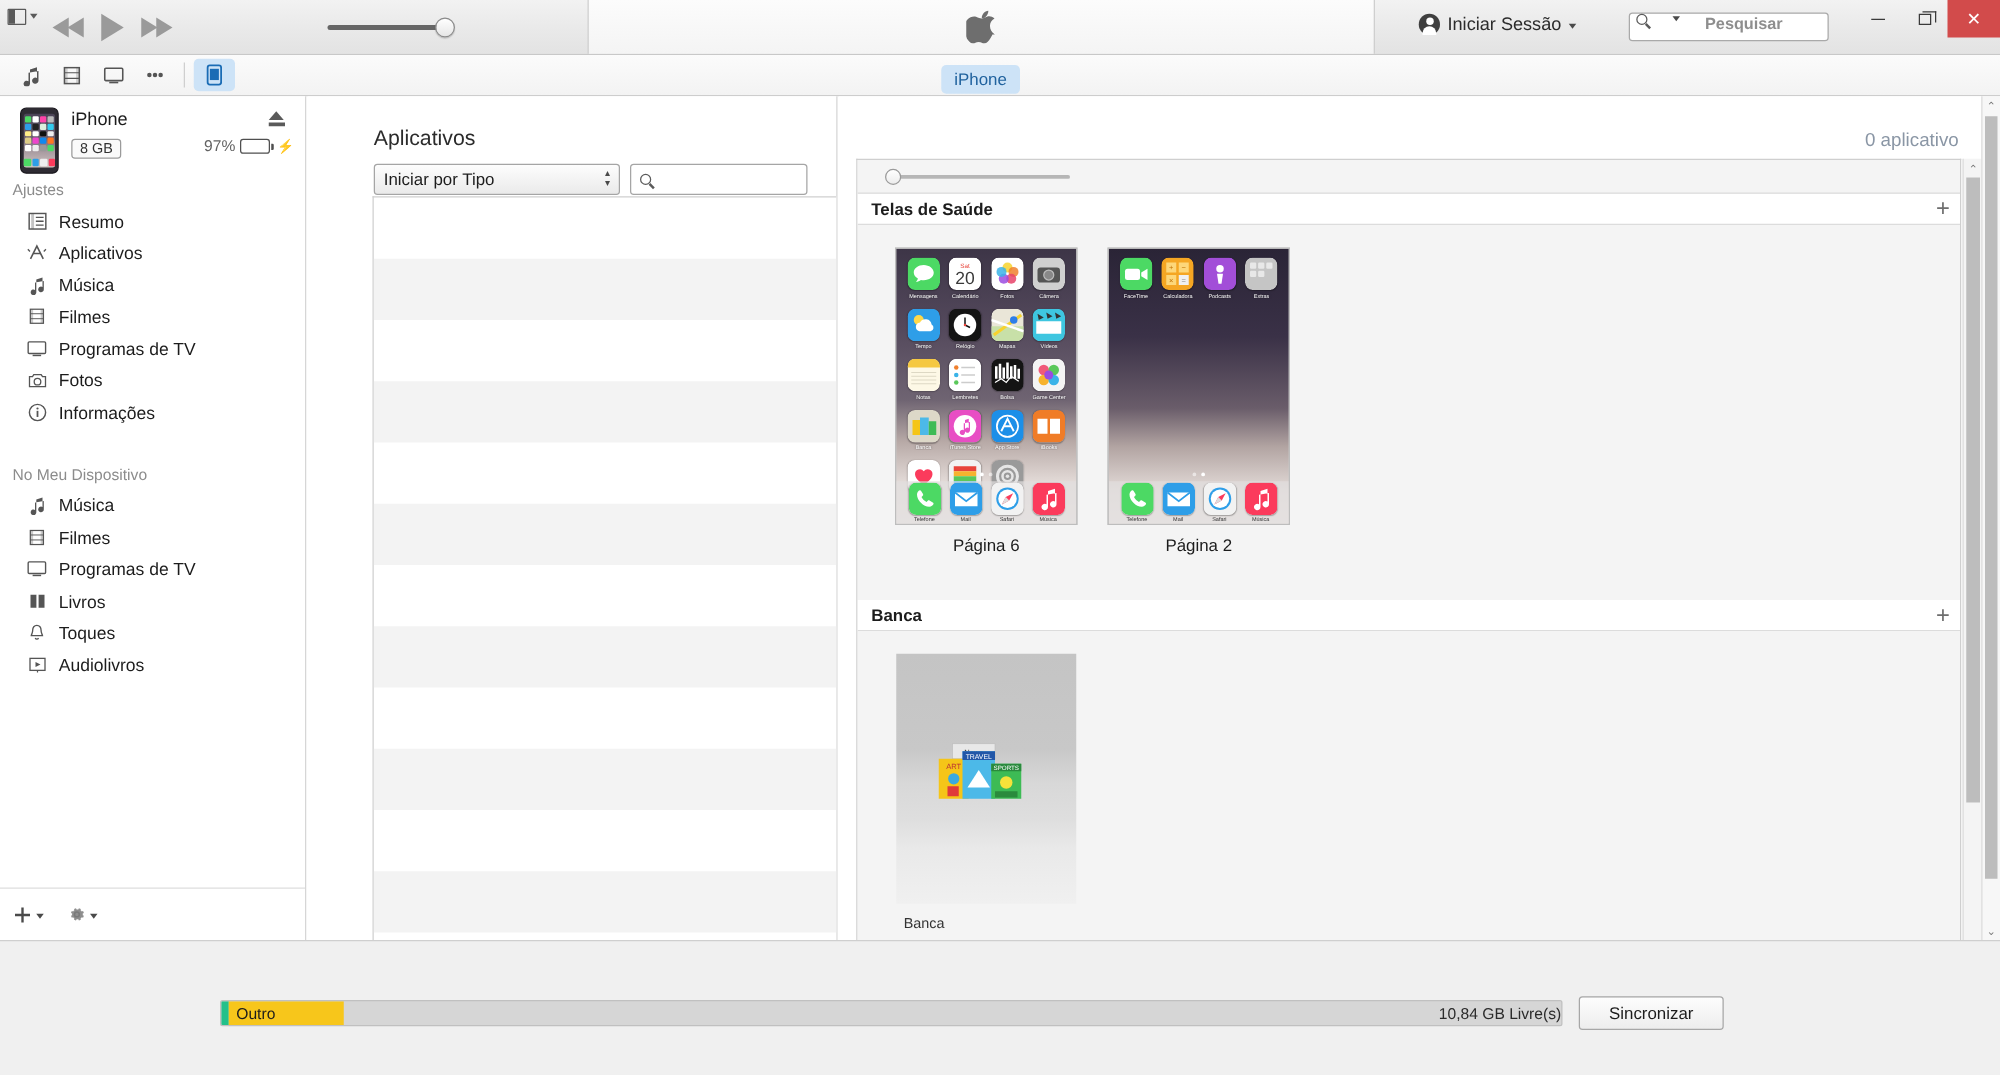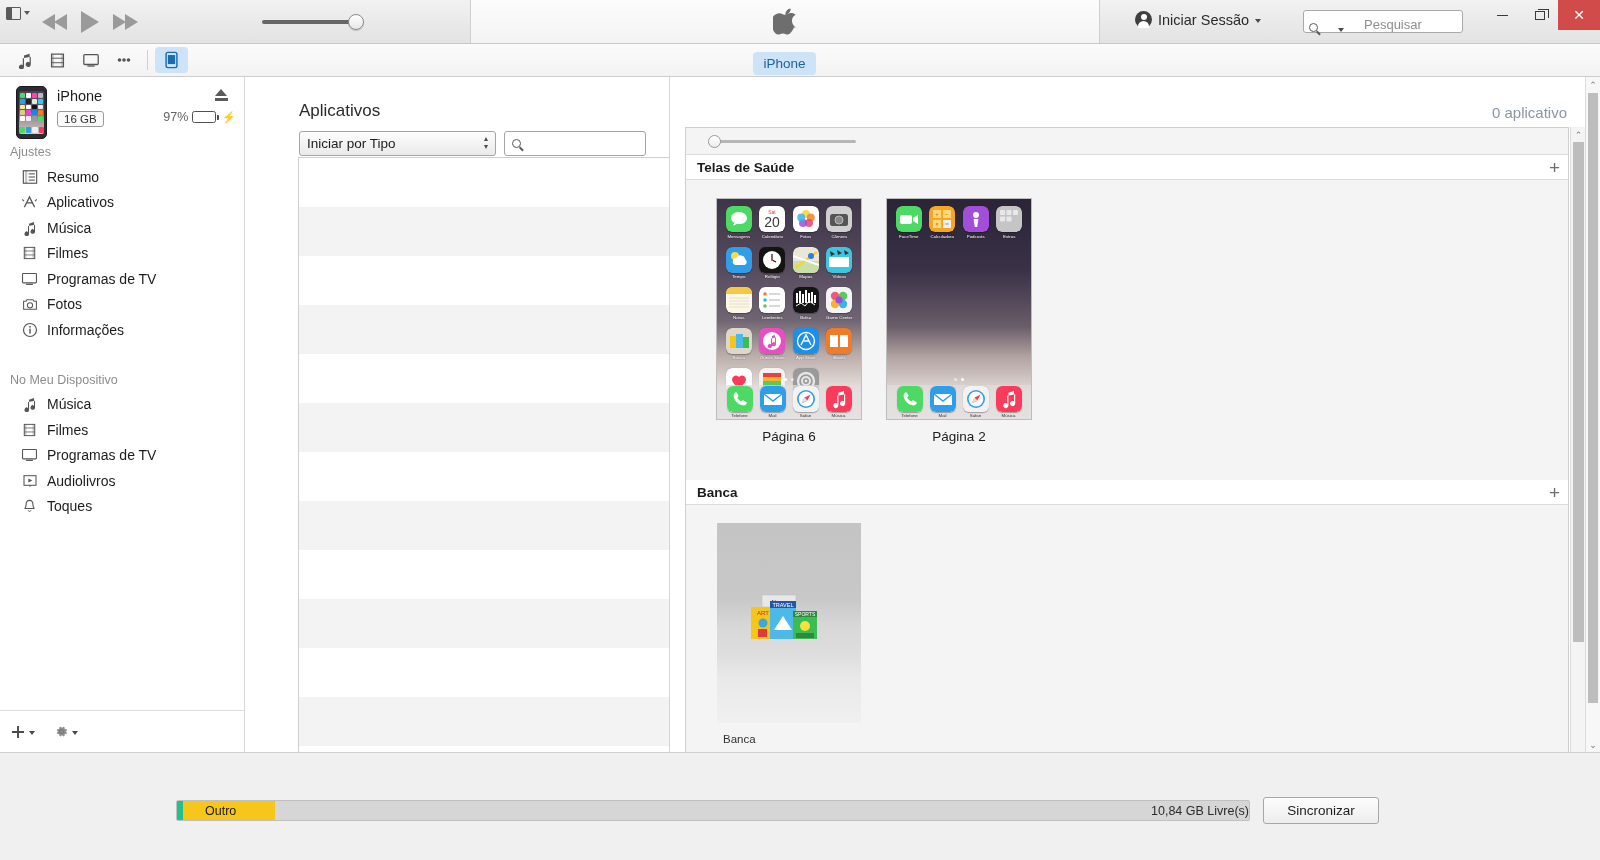--- a/index.html
+++ b/index.html
@@ -42,21 +42,21 @@
 
   .tb-right{ position:absolute; left:1100px; top:0; right:0; height:43px;}
   .signin{ position:absolute; left:35px; top:11px; display:flex; align-items:center; gap:6px; cursor:default;}
   .person-ic{ width:17px; height:17px; border-radius:50%; background:#3f3f3f; position:relative;}
   .person-ic:before{content:"";position:absolute;left:5.5px;top:3px;width:6px;height:6px;border-radius:50%;background:#fff;}
   .person-ic:after{content:"";position:absolute;left:2.6px;top:10.2px;width:11.8px;height:7px;border-radius:6px 6px 0 0;background:#fff;}
   .signin-label{ font-size:14.5px; color:#2b2b2b; }
   .mini-caret{ width:0;height:0;border-left:3.6px solid transparent;border-right:3.6px solid transparent;border-top:4.4px solid #4a4a4a; margin-top:3px;}
 
   .searchbox{ position:absolute; left:203px; top:10px; width:160px; height:23px;
-    background:#fff; border:1px solid #a9a9a9; border-radius:3px; display:flex; align-items:flex-end; padding:0 5px; gap:20px;}
+    background:#fff; border:1px solid #a9a9a9; border-radius:3px; display:flex; align-items:flex-start; padding:0 5px; gap:20px;font-weight:bold;}
   .mag{ width:9px;height:9px;border:1.6px solid #5a5a5a;border-radius:50%; position:relative; flex:none;}
   .mag:after{content:"";position:absolute;right:-4px;bottom:-3px;width:5px;height:1.6px;background:#5a5a5a;transform:rotate(45deg);}
   .search-ph{ font-size:13px; color:#8e8e8e; }
 
   .wctrl{ position:absolute; right:0; top:0; height:30px; display:flex; }
   .wbtn{ width:37px; height:30px; display:flex; align-items:center; justify-content:center; color:#3a3a3a; font-size:14px;}
   .wbtn.close{ background:#d24b4b; color:#fff; width:42px;}
   .wmin{ width:11px;height:1px;background:#3a3a3a;}
   .wmax{ width:10px;height:9px;border:1px solid #3a3a3a; position:relative;}
   .wmax:before{content:"";position:absolute;left:2px;top:-3px;width:10px;height:8px;border:1px solid #3a3a3a;border-bottom:none;border-left:none;}
@@ -168,21 +168,21 @@
   .sb-thumb{ position:absolute; left:2px; right:2px; background:#bdbdbd; border-radius:0;}
   .sb-arrow{ position:absolute; left:0; right:0; height:15px; display:flex; align-items:center; justify-content:center;
      font-size:9px; color:#777;}
 
   
   .bottombar{ position:absolute; left:0; right:0; bottom:0; height:108px; background:#f0f0f0;
      border-top:1px solid #cfcfcf;}
   .capbar{ position:absolute; left:176px; top:47px; width:1074px; height:21px; background:#d6d6d6;
      border:1px solid #c0c0c0; border-radius:2px; overflow:hidden; display:flex; align-items:center;}
   .cap-green{ width:6px; height:100%; background:#23c08a;}
-  .cap-other{ width:92px; height:100%; background:#f7c61b; display:flex; align-items:center; padding-left:22px;
+  .cap-other{ width:92px; height:100%; background:#f7c61b; display:flex; align-items:center; padding-left:6px;
      font-size:12.5px; color:#1c1c1c;}
   .cap-free{ position:absolute; left:0; right:0; text-align:right; font-size:12.5px; color:#2b2b2b;}
   .syncbtn{ position:absolute; left:1263px; top:44px; width:116px; height:27px;
      background:linear-gradient(to bottom,#fdfdfd,#ededed); border:1px solid #a7a7a7; border-radius:3px;
      display:flex; align-items:center; justify-content:center; font-size:13.5px; color:#1c1c1c;}
   .svgic{ display:block; }
 </style>
 </head>
 <body>
 
@@ -314,21 +314,21 @@
             <span class="dd" style="background: rgb(76, 217, 100);"></span>
           </div>
         <div class="dev-dock" id="devdock">
             <span class="dd" style="background: rgb(76, 217, 100);"></span>
             <span class="dd" style="background: rgb(46, 158, 232);"></span>
             <span class="dd" style="background: rgb(238, 238, 238);"></span>
             <span class="dd" style="background: rgb(251, 59, 92);"></span>
           </div>
       </div>
       <div class="dev-name">iPhone</div>
-      <div class="dev-cap">16 GB</div>
+      <div class="dev-cap">8 GB</div>
       <div class="eject">
         <div class="etri"></div>
         <div class="ebar"></div>
       </div>
       <div class="batt-wrap">
         <span class="batt-pct">97%</span>
         <span class="batt"><span class="batt-fill" style="width:97%"></span></span>
         <span class="bolt">⚡</span>
       </div>
     </div>
@@ -437,35 +437,45 @@
               <svg width="17" height="16" viewBox="0 0 20 18">
                 <rect x="1.8" y="2.5" width="16.4" height="11" rx="1" fill="none" stroke="#555" stroke-width="1.3"></rect>
                 <rect x="6" y="14.6" width="8" height="1.4" fill="#555"></rect>
               </svg>
             </span>
             <span class="lbl">Programas de TV</span>
           </div>
           <div class="nav-item">
             <span class="nav-ic">
               <svg width="16" height="15" viewBox="0 0 20 18">
+                <path fill="#555" d="M3 3h6v13H3z"></path>
+                <path fill="#555" d="M11 3h6v13h-6z"></path>
+                <rect x="9.3" y="3" width="1.4" height="13" fill="#fff"></rect>
+              </svg>
+            </span>
+            <span class="lbl">Livros</span>
+          </div>
+          <div class="nav-item">
+            <span class="nav-ic">
+              <svg width="15" height="16" viewBox="0 0 18 18">
+                <path d="M9 2.2c-2.6 0-4 2-4 4.4 0 3.4-1.4 4.6-1.4 5.4h10.8c0-.8-1.4-2-1.4-5.4 0-2.4-1.4-4.4-4-4.4z" fill="none" stroke="#555" stroke-width="1.3"></path>
+                <path d="M7.4 14.3a1.7 1.7 0 0 0 3.2 0" fill="none" stroke="#555" stroke-width="1.2"></path>
+              </svg>
+            </span>
+            <span class="lbl">Toques</span>
+          </div>
+          <div class="nav-item">
+            <span class="nav-ic">
+              <svg width="16" height="15" viewBox="0 0 20 18">
                 <rect x="2.5" y="3" width="15" height="12" fill="none" stroke="#555" stroke-width="1.3"></rect>
                 <path fill="#555" d="M8 6.5 L13 9 L8 11.5z"></path>
                 <path d="M10 15 v2" stroke="#555" stroke-width="1.2"></path>
               </svg>
             </span>
             <span class="lbl">Audiolivros</span>
-          </div>
-          <div class="nav-item">
-            <span class="nav-ic">
-              <svg width="15" height="16" viewBox="0 0 18 18">
-                <path d="M9 2.2c-2.6 0-4 2-4 4.4 0 3.4-1.4 4.6-1.4 5.4h10.8c0-.8-1.4-2-1.4-5.4 0-2.4-1.4-4.4-4-4.4z" fill="none" stroke="#555" stroke-width="1.3"></path>
-                <path d="M7.4 14.3a1.7 1.7 0 0 0 3.2 0" fill="none" stroke="#555" stroke-width="1.2"></path>
-              </svg>
-            </span>
-            <span class="lbl">Toques</span>
           </div>
         </div>
     </div>
 
     <div class="sb-foot">
       <div class="foot-btn">
         <svg width="16" height="16" viewBox="0 0 16 16" class="svgic">
             <path d="M8 2v12M2 8h12" stroke="#4a4a4a" stroke-width="1.9"></path>
           </svg>
         <span class="mini-caret"></span>

